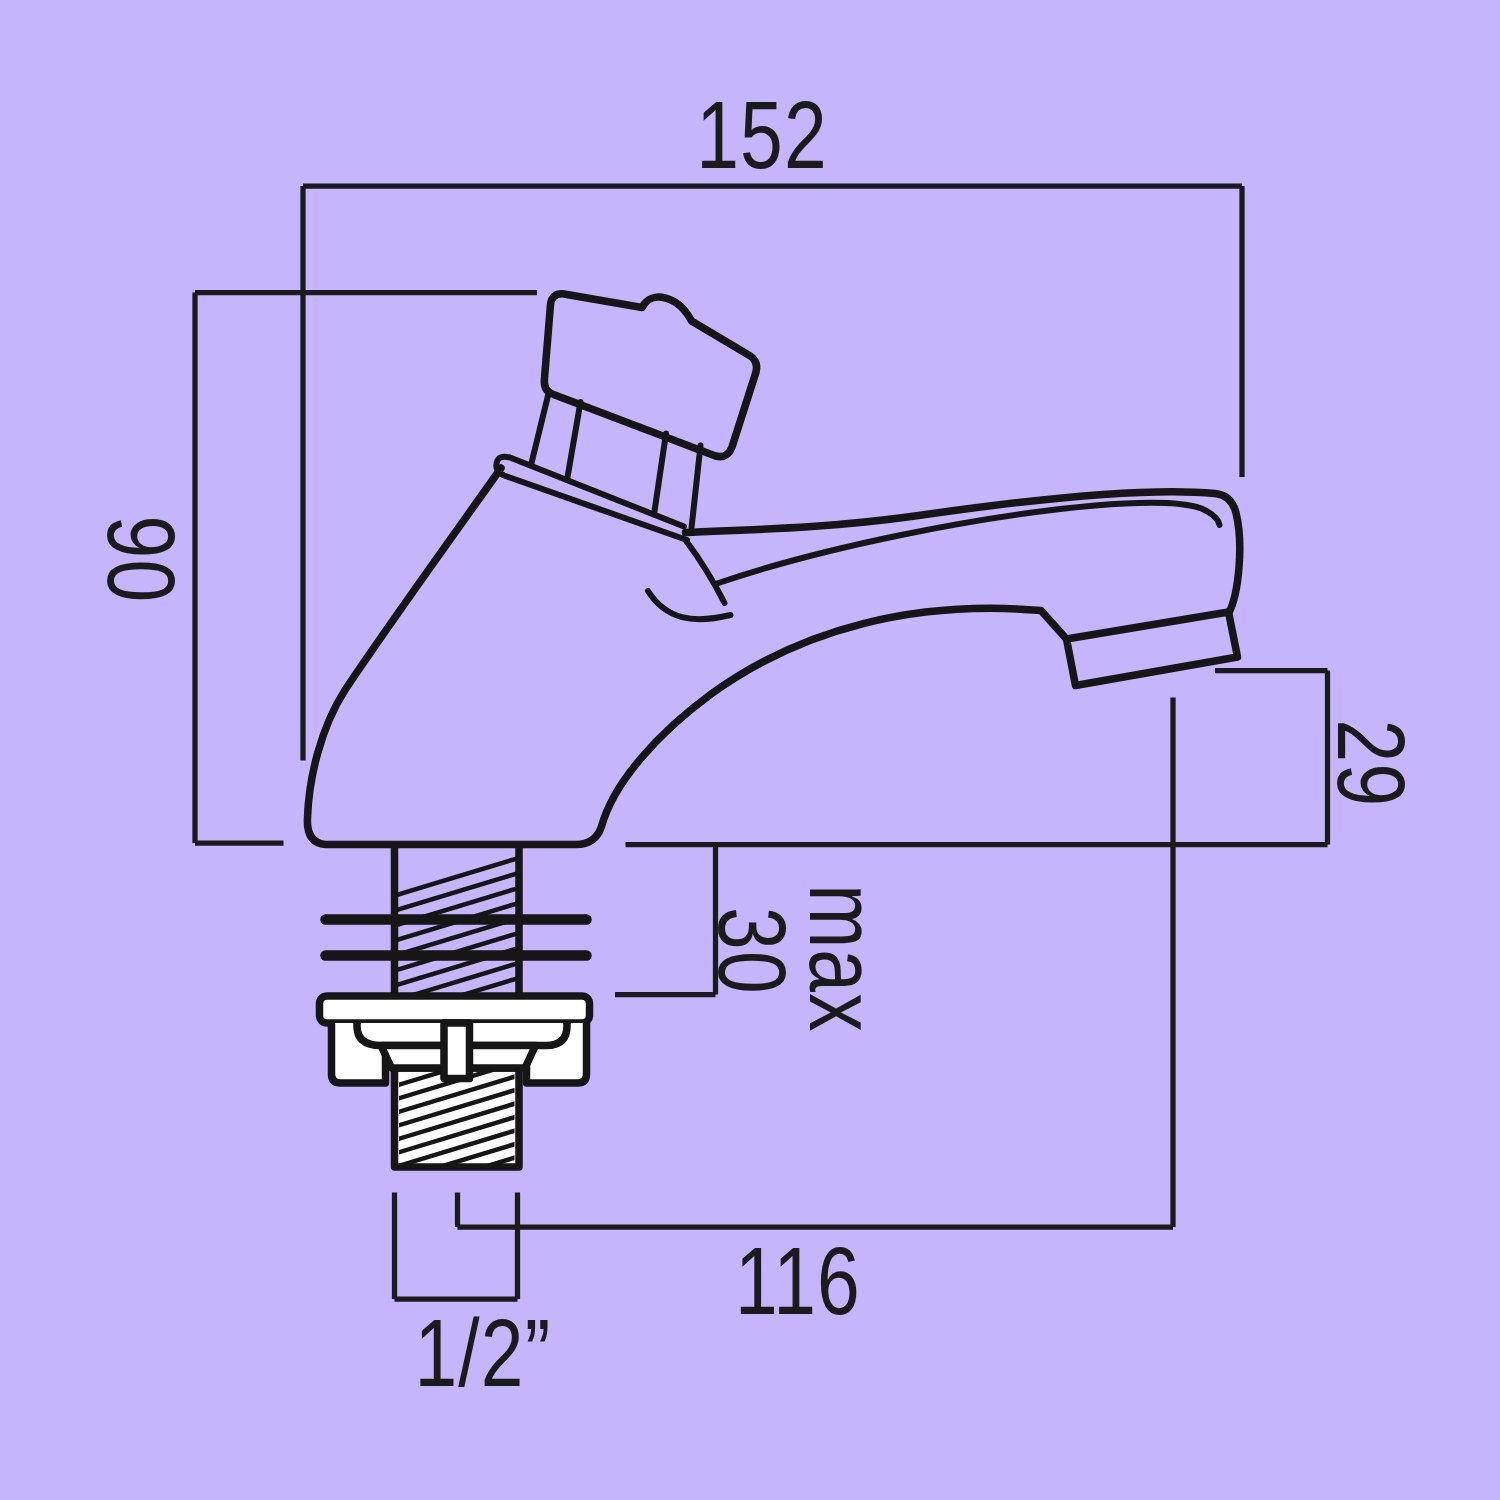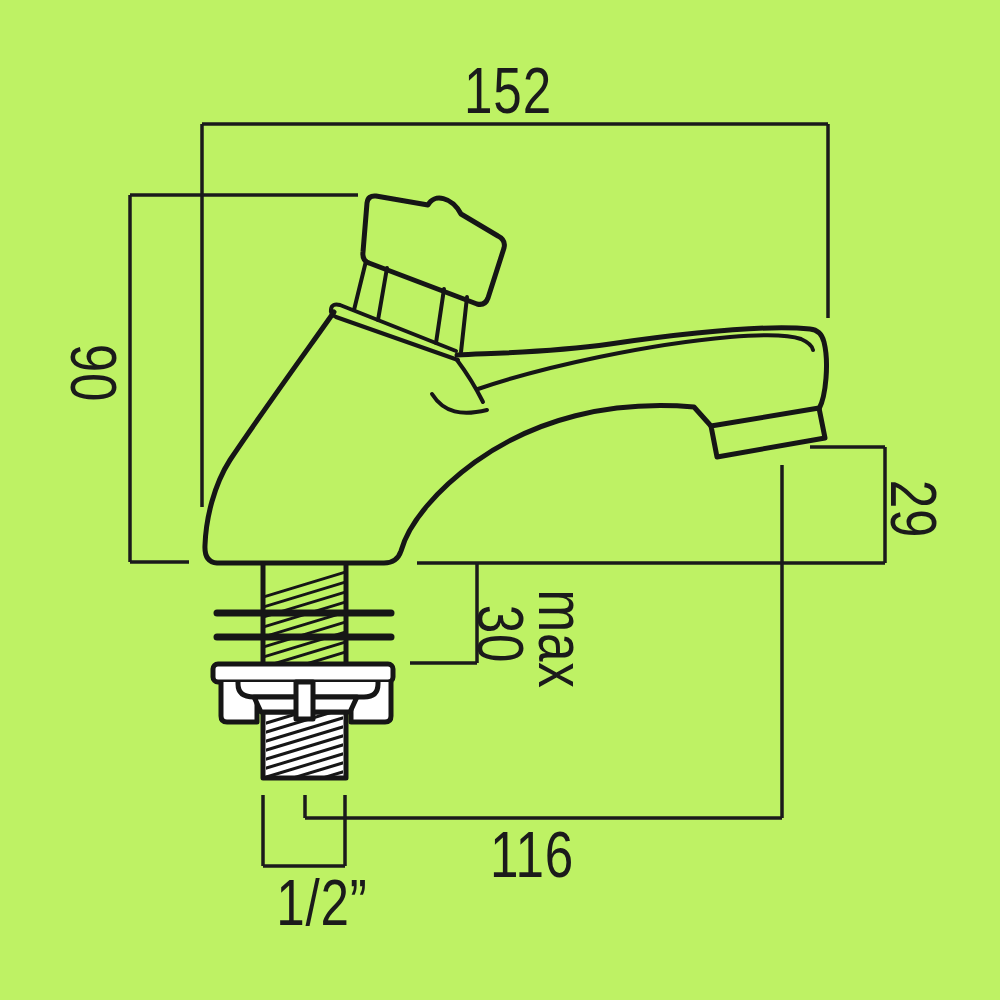--- a/index.html
+++ b/index.html
@@ -8,21 +8,21 @@
     background: #ffffff;
     width: 1000px;
     height: 1000px;
     overflow: hidden;
     font-family: "Liberation Sans", sans-serif;
   }
   .stage {
     position: relative;
     width: 1000px;
     height: 1000px;
-    background: #bef264;
+    background: #c4b5fd;
     text-decoration: underline;
   }
   svg { display: block; }
   .outline  { fill: none; stroke: #161616; stroke-width: 5;   stroke-linecap: round; stroke-linejoin: round; }
   .outline4 { fill: none; stroke: #161616; stroke-width: 4;   stroke-linecap: round; stroke-linejoin: round; }
   .whitefill{ fill: #ffffff; stroke: #161616; stroke-width: 5; stroke-linejoin: round; }
   .dim      { fill: none; stroke: #1b1b1b; stroke-width: 3.5; stroke-linecap: butt; }
   .hatch    { fill: none; stroke: #161616; stroke-width: 3; }
   .bar      { fill: none; stroke: #161616; stroke-width: 7; stroke-linecap: round; }
   .dimtext  {

